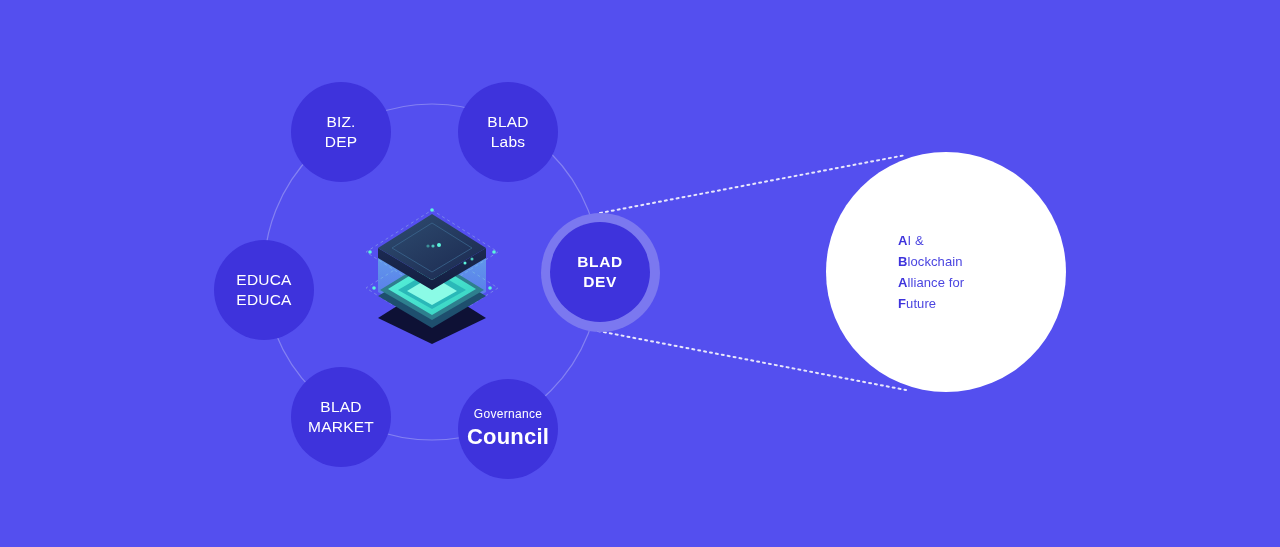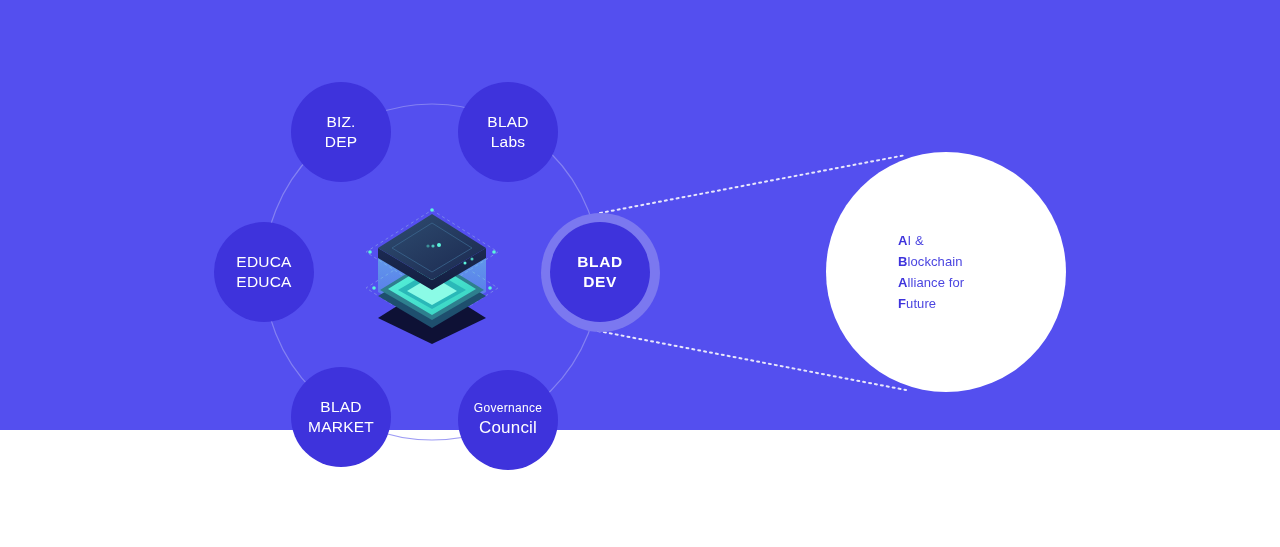--- a/index.html
+++ b/index.html
@@ -4,21 +4,21 @@
 <title>BLAD Ecosystem Diagram</title>
 <style>
   * { margin:0; padding:0; box-sizing:border-box; }
   html, body {
     width:1280px; height:547px;
     overflow:hidden;
     font-family:"Liberation Sans", sans-serif;
   }
   #stage {
     position:relative;
-    width:1280px; height:430px;
+    width:1280px; height:547px;
     background:#544FEF;
   }
   #svg-layer {
     position:absolute;
     top:0; left:0;
     width:1280px; height:547px;
   }
   .node {
     position:absolute;
     border-radius:50%;
@@ -31,21 +31,21 @@
     line-height:1.32;
     letter-spacing:0.2px;
   }
   .node-label { display:block; }
   .node-satellite {
     width:100px; height:100px;
     font-size:15.5px;
     font-weight:400;
   }
   .node-gov .line-small { font-size:12px; font-weight:500; letter-spacing:0.3px; }
-  .node-gov .line-big  { font-size:17px; font-weight:400; letter-spacing:0.2px; }
+  .node-gov .line-big  { font-size:22px; font-weight:700; letter-spacing:0.2px; }
   .node-core-ring {
     position:absolute;
     width:119px; height:119px;
     border-radius:50%;
     background:#7B78F0;
   }
   .node-core {
     width:100px; height:100px;
     font-size:15.5px;
     font-weight:700;
@@ -166,35 +166,35 @@
     </span>
   </div>
 
   <div class="node node-satellite" style="left:458px; top:82px;">
     <span>
       <span class="node-label">BLAD</span>
       <span class="node-label">Labs</span>
     </span>
   </div>
 
-  <div class="node node-satellite" style="left:214px; top:222px;">
+  <div class="node node-satellite" style="left:214px; top:240px;">
     <span>
       <span class="node-label">EDUCA</span>
       <span class="node-label">EDUCA</span>
     </span>
   </div>
 
   <div class="node node-satellite" style="left:291px; top:367px;">
     <span>
       <span class="node-label">BLAD</span>
       <span class="node-label">MARKET</span>
     </span>
   </div>
 
-  <div class="node node-satellite node-gov" style="left:458px; top:370px;">
+  <div class="node node-satellite node-gov" style="left:458px; top:379px;">
     <span>
       <span class="node-label line-small">Governance</span>
       <span class="node-label line-big">Council</span>
     </span>
   </div>
 
   <div class="node-core-ring" style="left:541px; top:213px;"></div>
   <div class="node node-core" style="left:550px; top:222px;">
     <span>
       <span class="node-label">BLAD</span>

